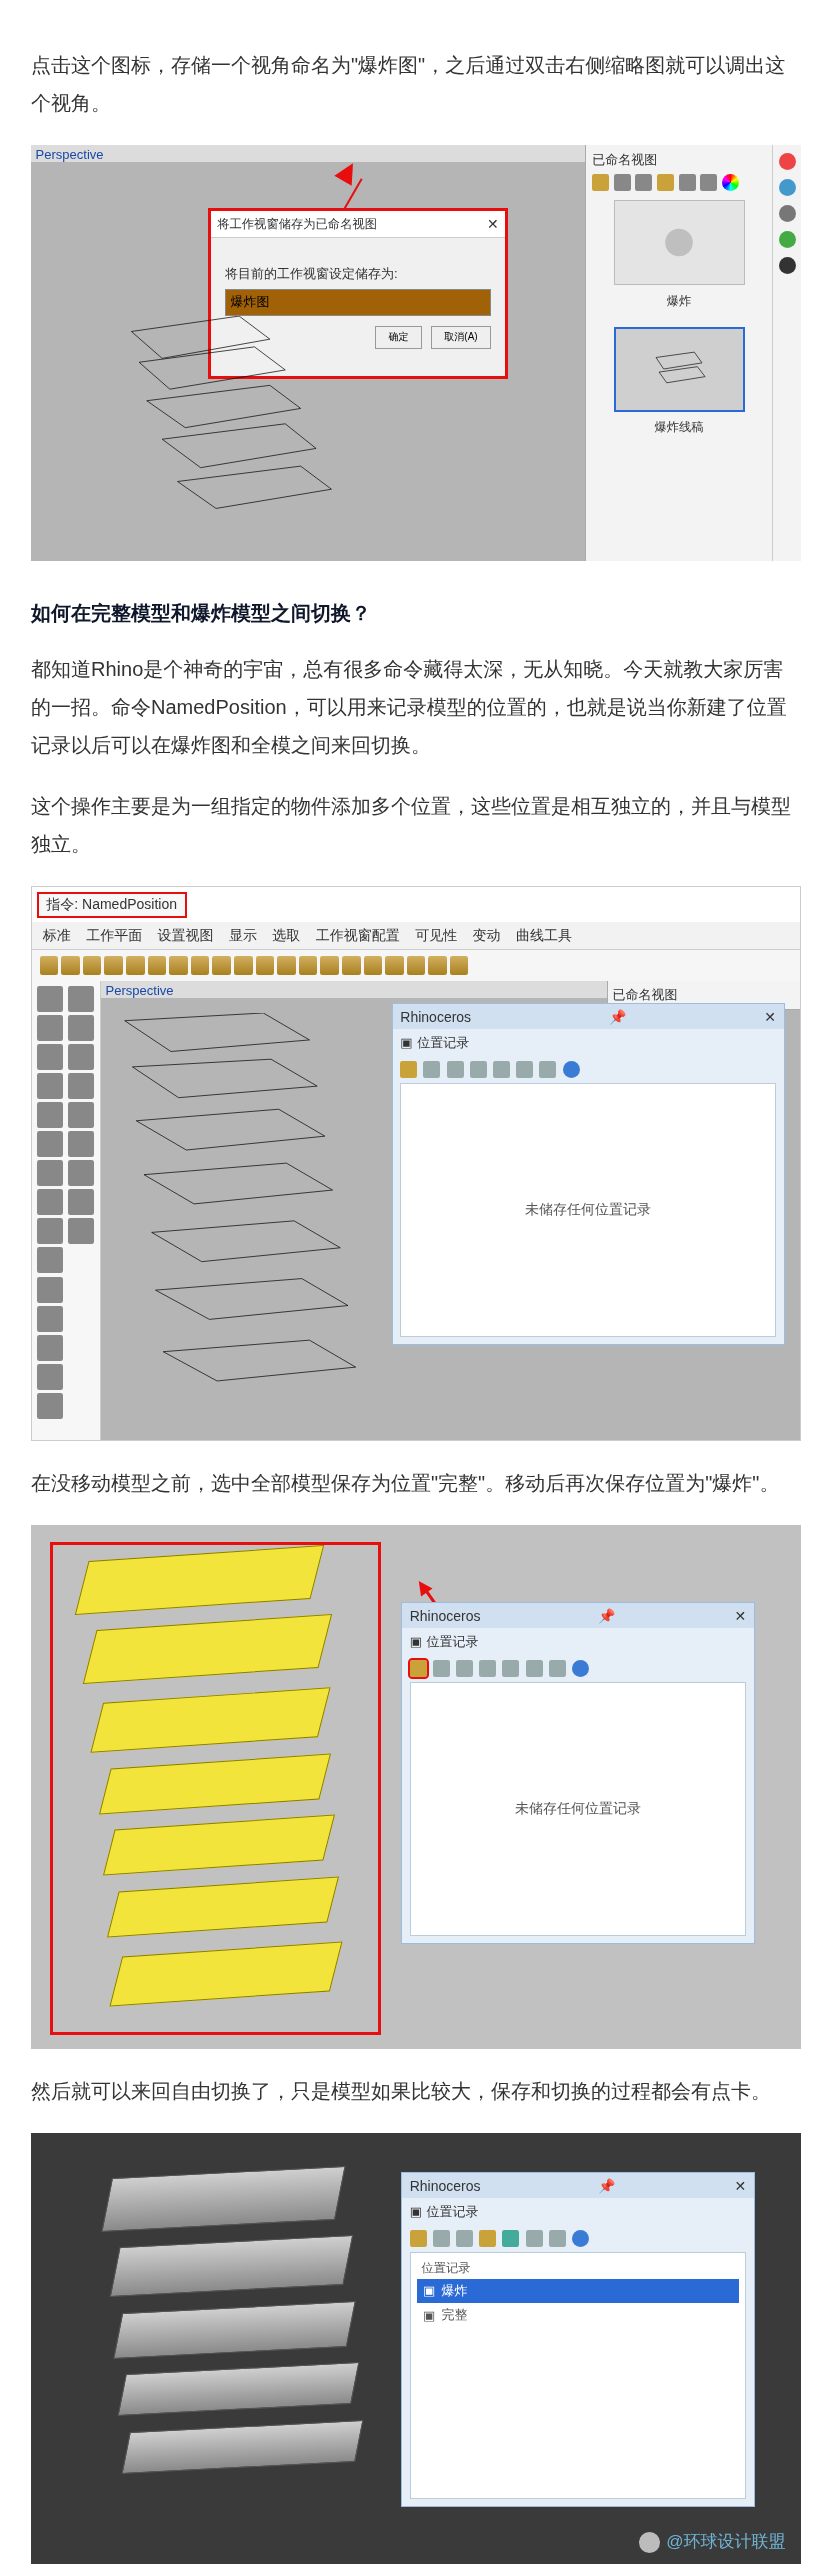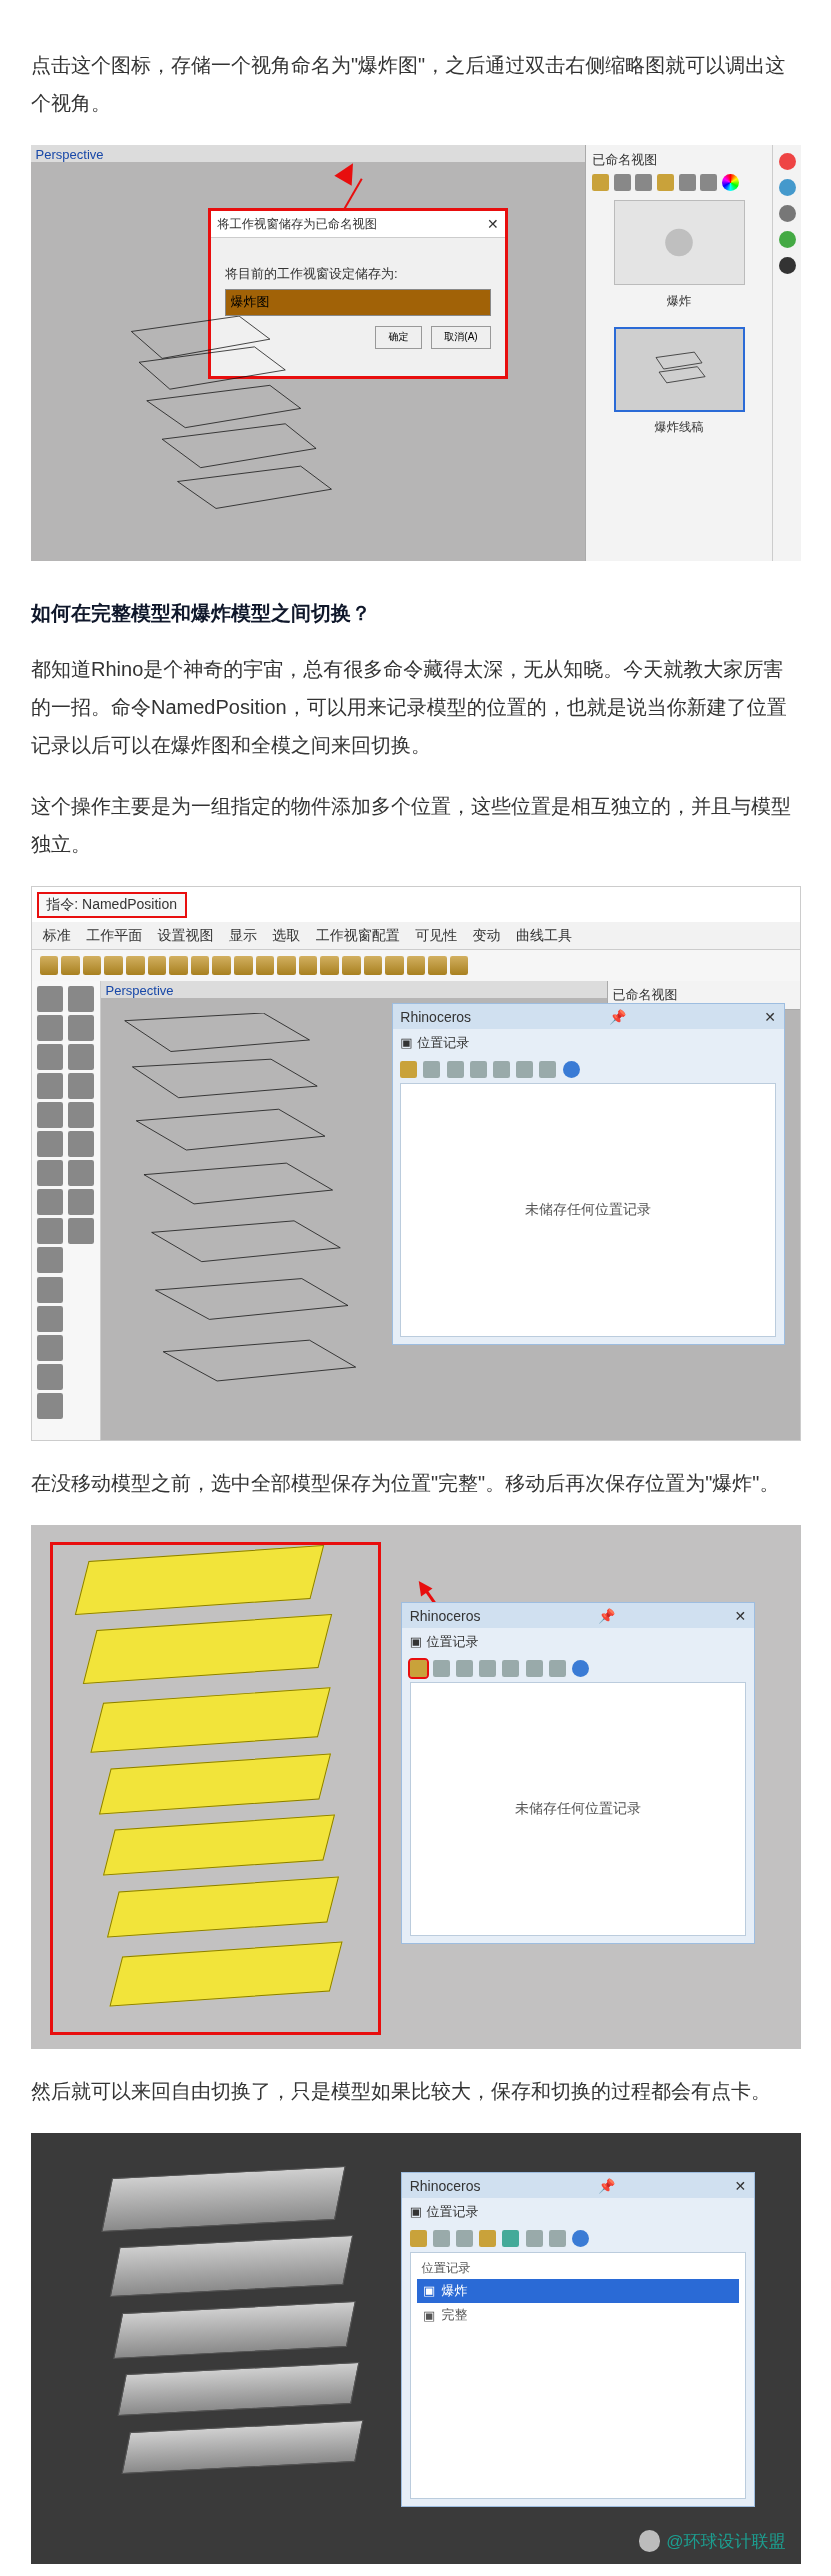--- a/index.html
+++ b/index.html
@@ -84,21 +84,21 @@
     .save-icon{outline:2.3px solid #e80e0e;}
 
     
     .fig4{height:431px;background:#3a3a3a;}
     .model4{position:absolute;left:46px;top:39px;width:324px;height:331px;}
     .mshape{position:absolute;background:linear-gradient(#cfcfcf,#8a8a8a);border:0.8px solid #555;transform:skewX(-14deg) rotate(-3deg);}
     .rhino4{position:absolute;right:46px;top:39px;width:354px;background:#e6eef7;border:0.8px solid #9dbde0;}
     .rhino4 .rhino-body{height:247px;padding:6.2px;display:block;}
     .pos-item{display:flex;align-items:center;gap:6.2px;padding:3.1px 6.2px;font-size:13px;background:#fff;}
     .pos-item.active{background:#2a6ad6;color:#fff;}
-    .watermark{position:absolute;bottom:10.8px;right:15.4px;color:#14b8a6;font-size:17px;opacity:.8;display:flex;align-items:flex-start;gap:6.2px;}
+    .watermark{position:absolute;bottom:10.8px;right:15.4px;color:#7dd3fc;font-size:17px;opacity:.8;display:flex;align-items:flex-end;gap:6.2px;}
     .watermark .c{width:21.6px;height:21.6px;border-radius:50%;background:#ddd;}
   </style>
 </head>
 <body>
 
 <p class="para">点击这个图标，存储一个视角命名为"爆炸图"，之后通过双击右侧缩略图就可以调出这个视角。</p>
 
 <div class="figure fig1">
   <div class="vp1">
     <span class="vp1-title">Perspective</span>

